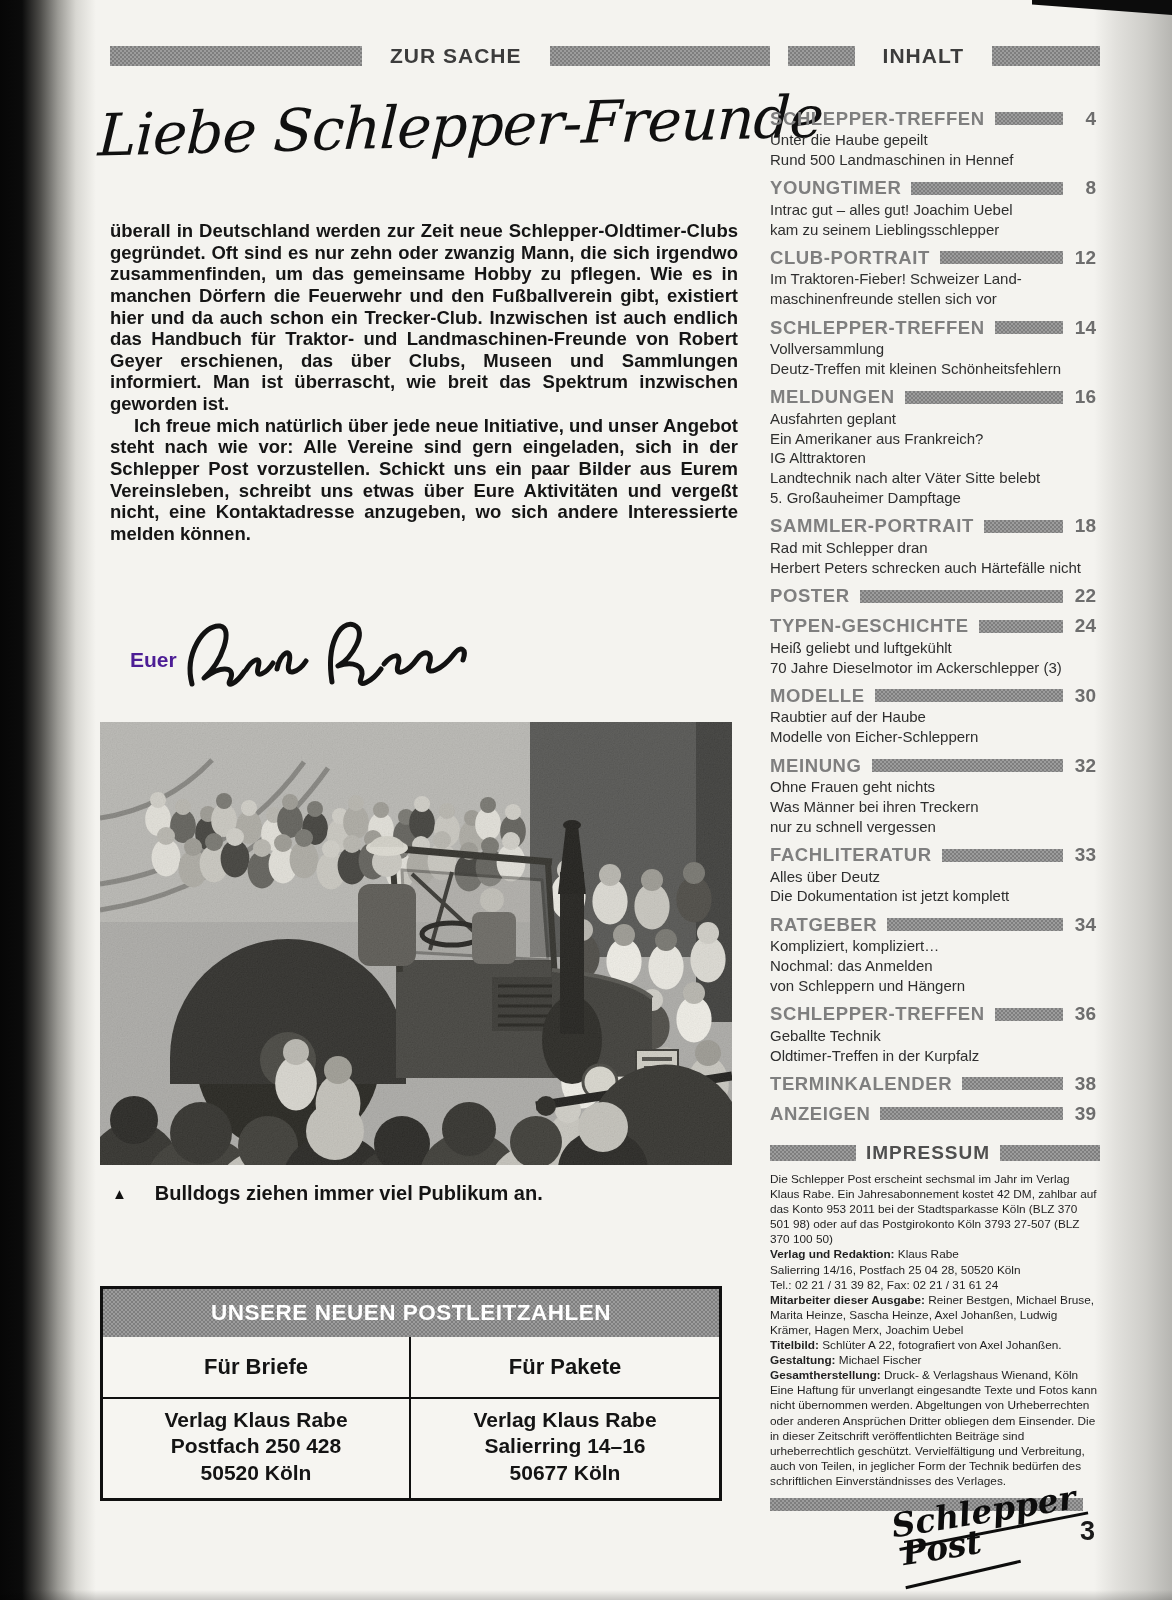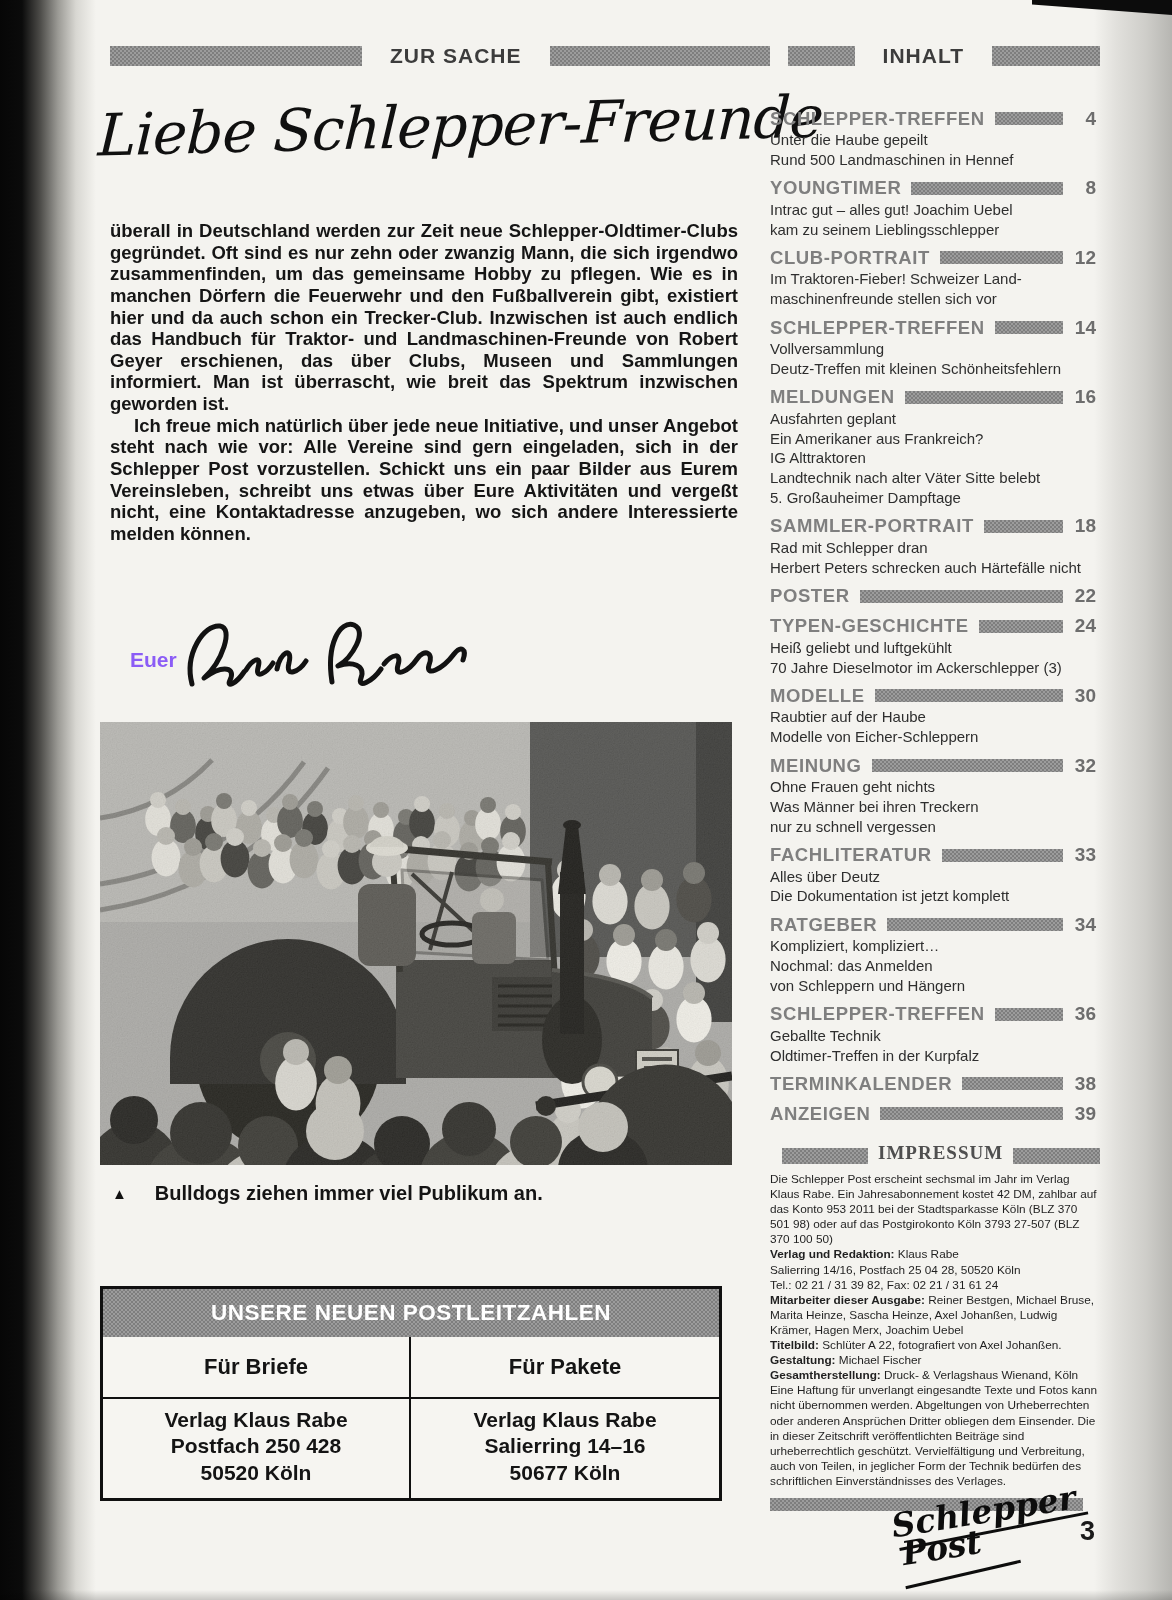--- a/index.html
+++ b/index.html
@@ -39,21 +39,21 @@
     transform:rotate(-1.5deg) skewX(-4deg);
   }
 
   
   .body-copy{position:absolute;left:110px;top:220px;width:628px;
     font-size:18.5px;font-weight:700;line-height:1.17;text-align:justify;
     color:#151515;hyphens:auto;}
   .body-copy p{margin:0;}
   .body-copy p.indent{text-indent:24px;}
 
-  .euer{position:absolute;left:130px;top:648px;font-weight:bold;font-size:21px;color:#8b5cf6;text-align:center;}
+  .euer{position:absolute;left:130px;top:648px;font-weight:bold;font-size:21px;color:#4c1d95;text-align:center;}
   .signature-svg{position:absolute;left:176px;top:612px;}
 
   
   .photo{position:absolute;left:100px;top:722px;width:632px;height:443px;background:#a8a7a3;}
   .photo svg{display:block;}
 
   .caption{position:absolute;left:112px;top:1182px;display:flex;align-items:center;gap:28px;}
   .caption .tri{font-size:15px;color:#111;}
   .caption .cap-text{font-weight:bold;font-size:20px;color:#141414;}
 
@@ -71,21 +71,21 @@
   .toc{position:absolute;left:770px;top:108px;width:326px;}
   .toc-entry{margin-bottom:9px;}
   .toc-head{display:flex;align-items:center;height:21px;}
   .toc-label{font-weight:bold;font-size:18.5px;letter-spacing:0.6px;color:#7f7f7f;white-space:nowrap;}
   .toc-bar{flex:1;height:13px;margin:0 9px 0 10px;}
   .toc-num{font-weight:bold;font-size:19px;color:#6d6d6d;min-width:24px;text-align:right;}
   .toc-desc{font-size:15px;line-height:1.19;color:#2e2e2e;margin-top:2px;}
 
   
   .impressum{position:absolute;left:770px;top:1142px;width:330px;}
-  .imp-head{display:flex;align-items:flex-end;gap:10px;margin-left:12px;font-family:Liberation Serif, serif;}
+  .imp-head{display:flex;align-items:center;gap:10px;}
   .imp-head .kbar{height:16px;}
   .imp-head .b1{width:86px;}
   .imp-head .b2{flex:1;}
   .imp-title{font-weight:bold;font-size:19px;letter-spacing:1px;color:#4f4f4f;}
   .imp-body{margin-top:8px;font-size:11.8px;line-height:1.28;color:#1f1f1f;}
   .imp-body b{font-weight:bold;}
   .imp-endbar{margin-top:9px;height:13px;width:313px;}
 
   
   .logo{position:absolute;left:895px;top:1492px;width:220px;height:92px;transform:rotate(-9deg);

